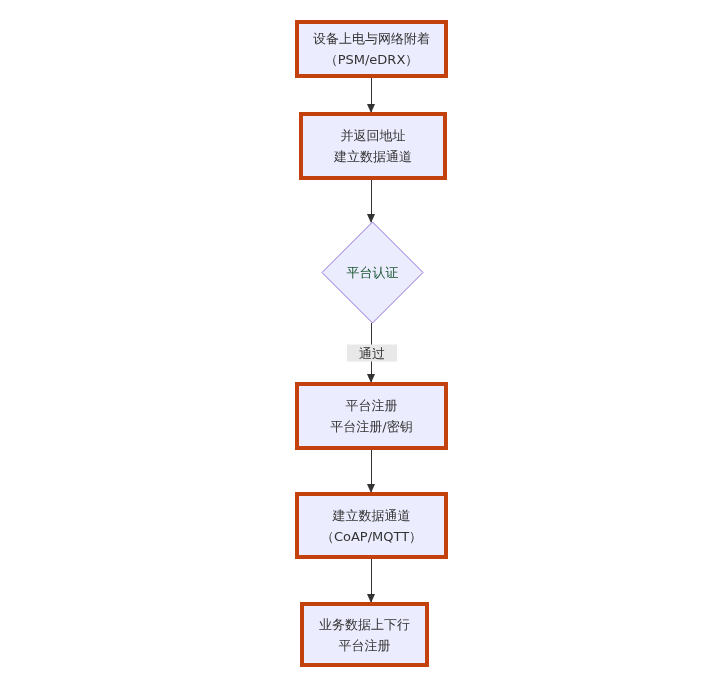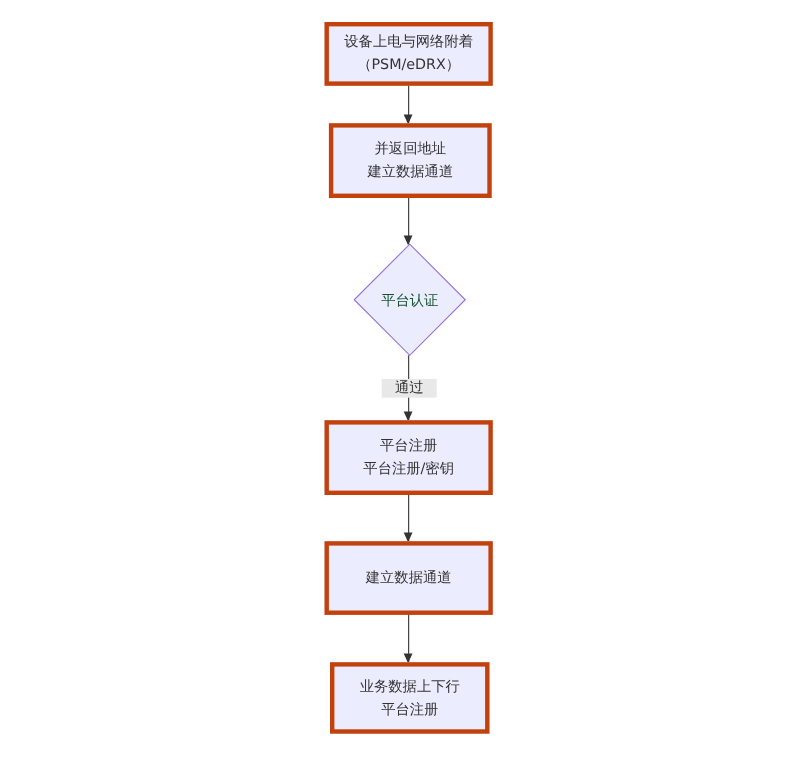--- a/index.html
+++ b/index.html
@@ -120,24 +120,25 @@
     <span>平台注册</span>
     <span>平台注册/密钥</span>
   </div>
 
   <div class="arrow" style="top:450px; height:42px;">
     <div class="head"></div>
   </div>
 
   <div class="node" style="left:295px; top:492px; width:153px; height:67px;">
     <span>建立数据通道</span>
+    <span>（CoAP/MQTT）</span>
   </div>
 
   <div class="arrow" style="top:559px; height:43px;">
     <div class="head"></div>
   </div>
 
-  <div class="node" style="left:300px; top:602px; width:145px; height:65px;">
+  <div class="node" style="left:300px; top:602px; width:129px; height:65px;">
     <span>业务数据上下行</span>
     <span>平台注册</span>
   </div>
 
 </div>
 
 </body></html>

